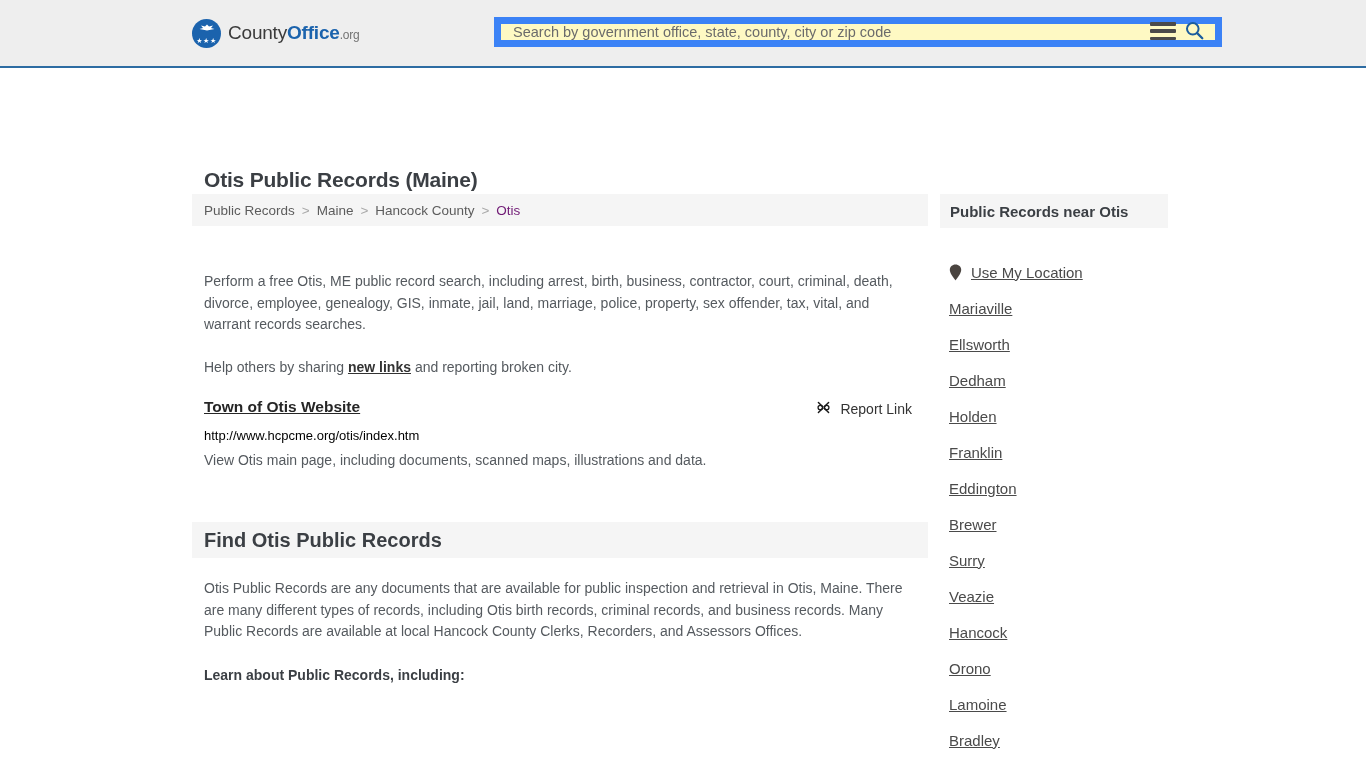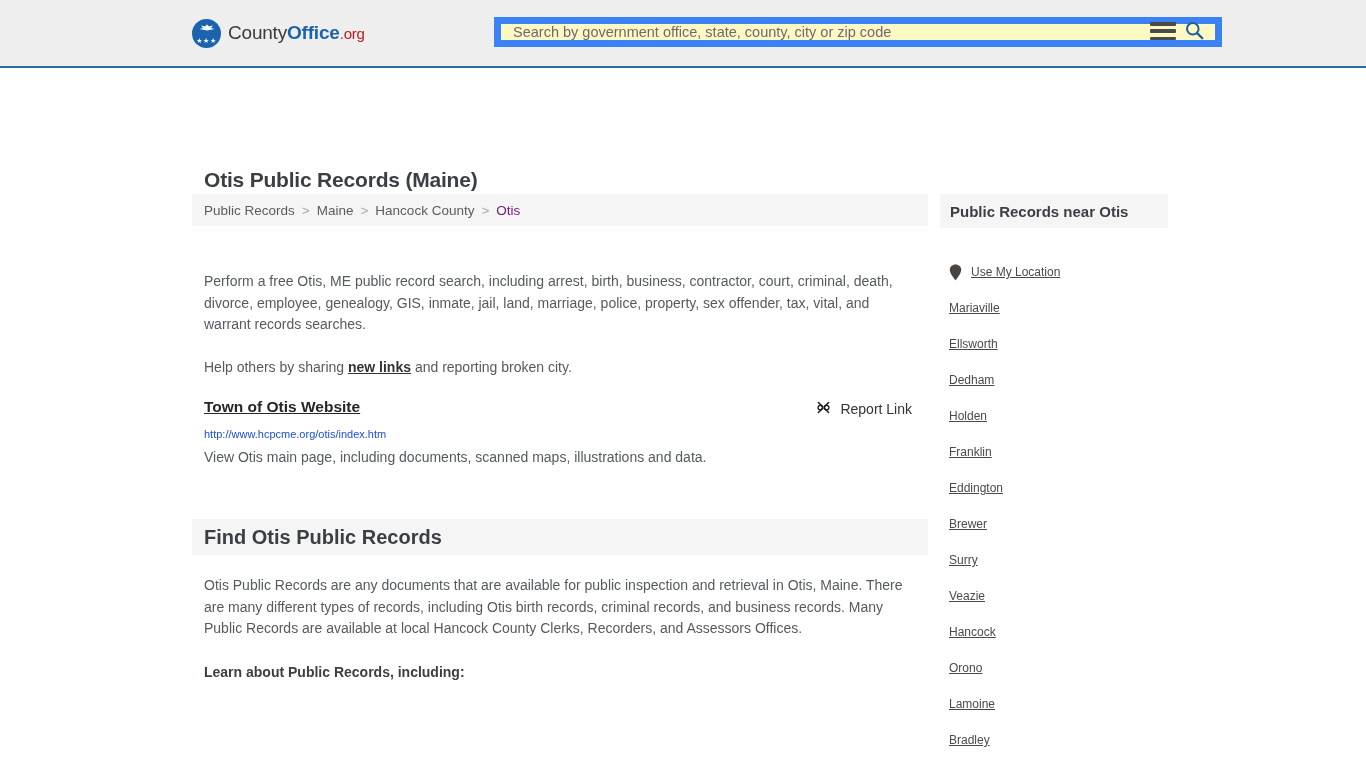--- a/index.html
+++ b/index.html
@@ -62,21 +62,21 @@
     white-space: nowrap;
   }
   .brand-text {
     font-size: 19px;
     line-height: 20px;
     white-space: nowrap;
     letter-spacing: -0.2px;
   }
   .brand-text .w1 { color: #3b3b3b; }
   .brand-text .w2 { color: #1b63ad; font-weight: bold; }
-  .brand-text .w3 { color: #b91c1c; font-size: 15px; }
+  .brand-text .w3 { color: #737373; font-size: 12px; }
 
   .search-wrap {
     position: absolute;
     left: 494px;
     top: 17px;
     width: 728px;
     height: 30px;
     background: #fef9c3;
     border: 7px solid #3b82f6;
     display: flex;
@@ -214,22 +214,22 @@
     font-size: 14px;
     color: #333333;
     text-decoration: none;
     cursor: pointer;
     margin-right: 4px;
     margin-top: 1px;
   }
   .record-url {
     display: block;
     margin-top: 9px;
-    font-size: 11px;
-    color: #1d4ed8;
+    font-size: 13px;
+    color: #000000;
     text-decoration: none;
   }
   .record-desc {
     margin: 7px 0 0 0;
     font-size: 14px;
     line-height: 20px;
     color: #555a5f;
   }
 
   
@@ -276,21 +276,21 @@
     list-style: none;
   }
   .sidebar-list li {
     height: 36px;
     display: flex;
     align-items: center;
     padding-left: 9px;
   }
   .sidebar-list li.first { margin-top: 26px; }
   .sidebar-list a {
-    font-size: 12px;
+    font-size: 15px;
     color: #4a4a4a;
   }
   .pin-icon {
     width: 13px;
     height: 17px;
     margin-right: 9px;
     flex: 0 0 auto;
     display: inline-block;
   }
 </style>

